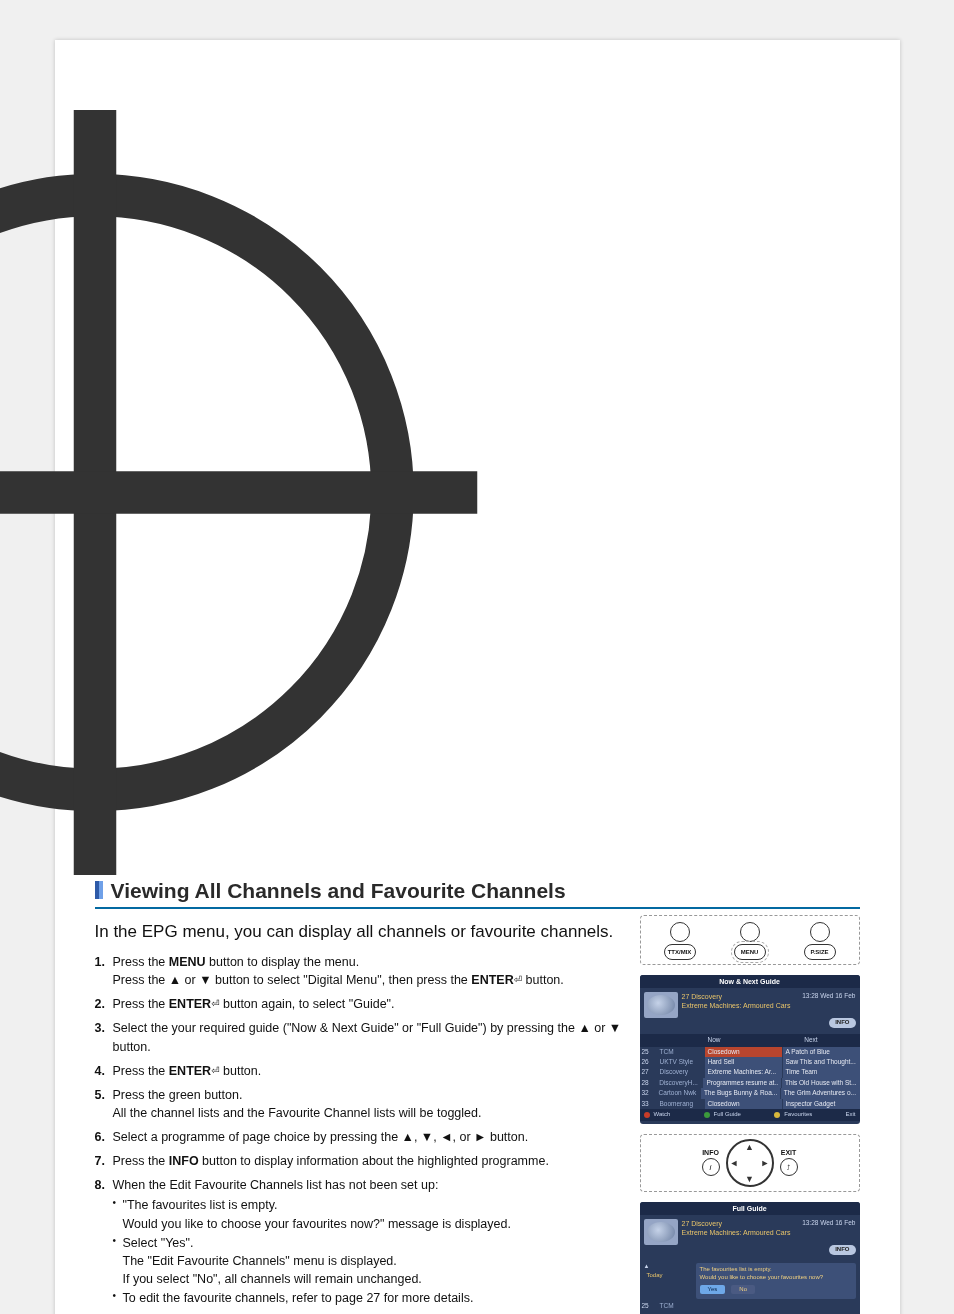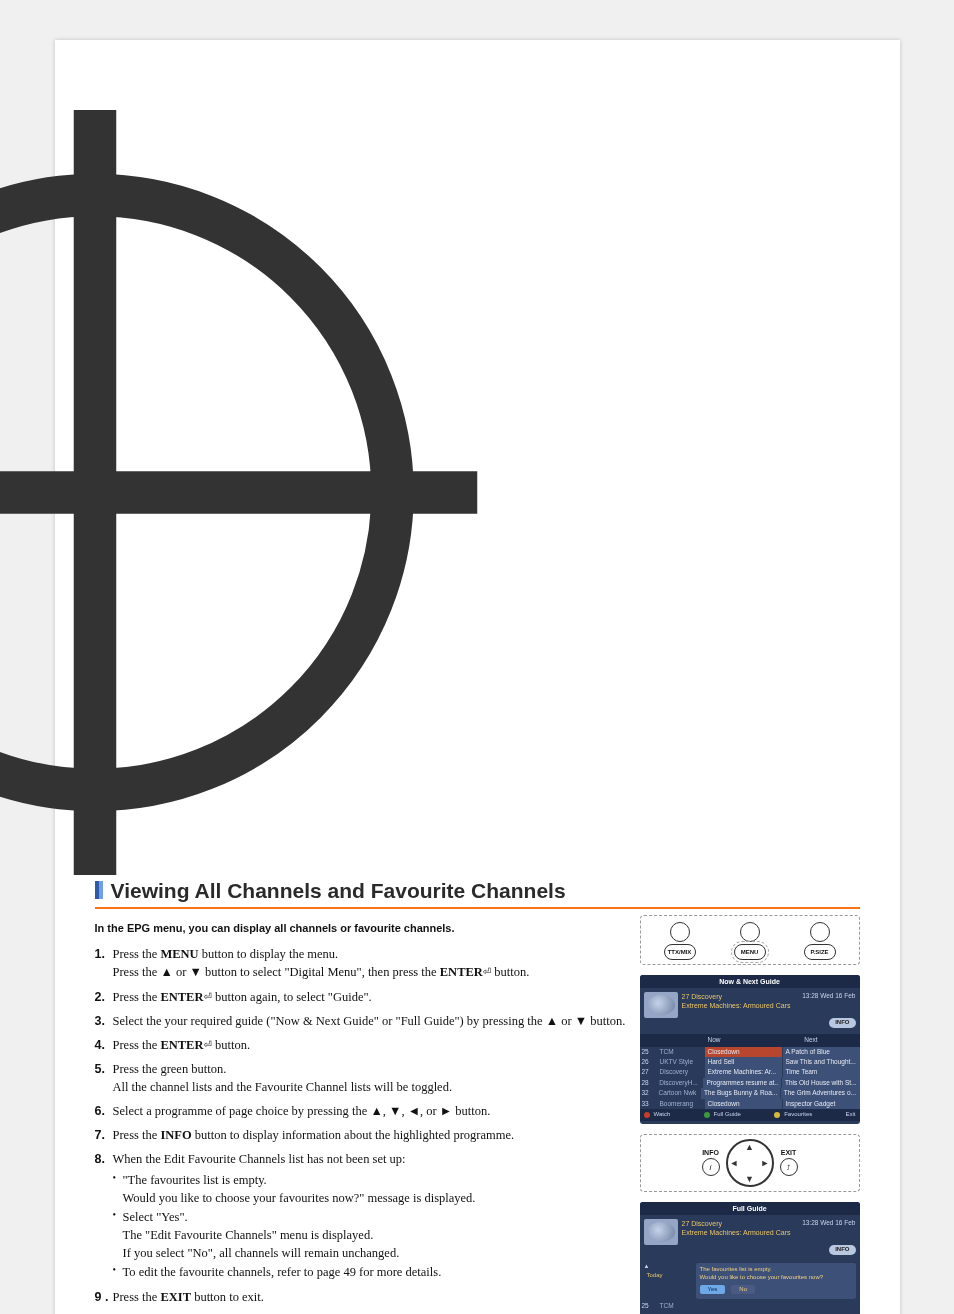--- a/index.html
+++ b/index.html
@@ -18,55 +18,55 @@
     position: relative;
     box-shadow: 0 0 4px rgba(0,0,0,.2);
   }
   .cm-top { top: 10px; left: 50%; transform: translateX(-50%); }
   h1.section-title {
     font-size: 21px;
     font-weight: bold;
     color: #2a2a2a;
     margin: 0 0 2px 0;
     padding: 0 0 4px 16px;
-    border-bottom: 2px solid #f97316;
+    border-bottom: 2px solid #0369a1;
     position: relative;
   }
   h1.section-title::before {
     content: "";
     position: absolute;
     left: 0; top: 2px; width: 8px; height: 18px;
     background: linear-gradient(90deg,#2e5aa8 50%,#6fa0e8 50%);
   }
   .content-area {
     display: flex;
     align-items: flex-start;
     gap: 12px;
     margin-top: 6px;
   }
   .text-col { flex: 1 1 auto; min-width: 0; }
   .fig-col { width: 220px; flex: 0 0 220px; display: flex; flex-direction: column; gap: 10px; }
   .intro {
-    font-size: 11px;
-    font-weight: bold;
+    font-size: 17px;
+    font-weight: normal;
     margin: 6px 0 10px 0;
     line-height: 1.3;
   }
   ol.steps { list-style: none; padding: 0; margin: 0; }
   ol.steps > li {
     display: flex;
     font-size: 12.5px;
     line-height: 1.45;
     margin-bottom: 6px;
   }
   ol.steps .num {
     width: 18px; flex: 0 0 18px;
     font-weight: bold;
   }
-  ol.steps .body { flex: 1 1 auto; font-family: Liberation Serif, serif; }
+  ol.steps .body { flex: 1 1 auto; }
   .b { font-weight: bold; }
   .enter-icon {
     display: inline-block;
     font-size: 10px;
     vertical-align: baseline;
     transform: translateY(-1px);
   }
   .sublist { margin: 2px 0 0 0; padding: 0; list-style: none; }
   .sublist li {
     position: relative;
@@ -245,21 +245,21 @@
           </li>
           <li>
             <span class="num">7.</span>
             <div class="body">Press the <span class="b">INFO</span> button to display information about the highlighted programme.</div>
           </li>
           <li>
             <span class="num">8.</span>
             <div class="body">When the Edit Favourite Channels list has not been set up:<ul class="sublist">
                 <li>"The favourites list is empty.<br>Would you like to choose your favourites now?" message is displayed.</li>
                 <li>Select "Yes".<br>The "Edit Favourite Channels" menu is displayed.<br>If you select "No", all channels will remain unchanged.</li>
-                <li>To edit the favourite channels, refer to page 49 for more details.</li>
+                <li>To edit the favourite channels, refer to page 27 for more details.</li>
               </ul></div>
           </li>
           <li>
             <span class="num">9 .</span>
             <div class="body">Press the <span class="b">EXIT</span> button to exit.</div>
           </li>
         </ol>
 
     </div>
 

